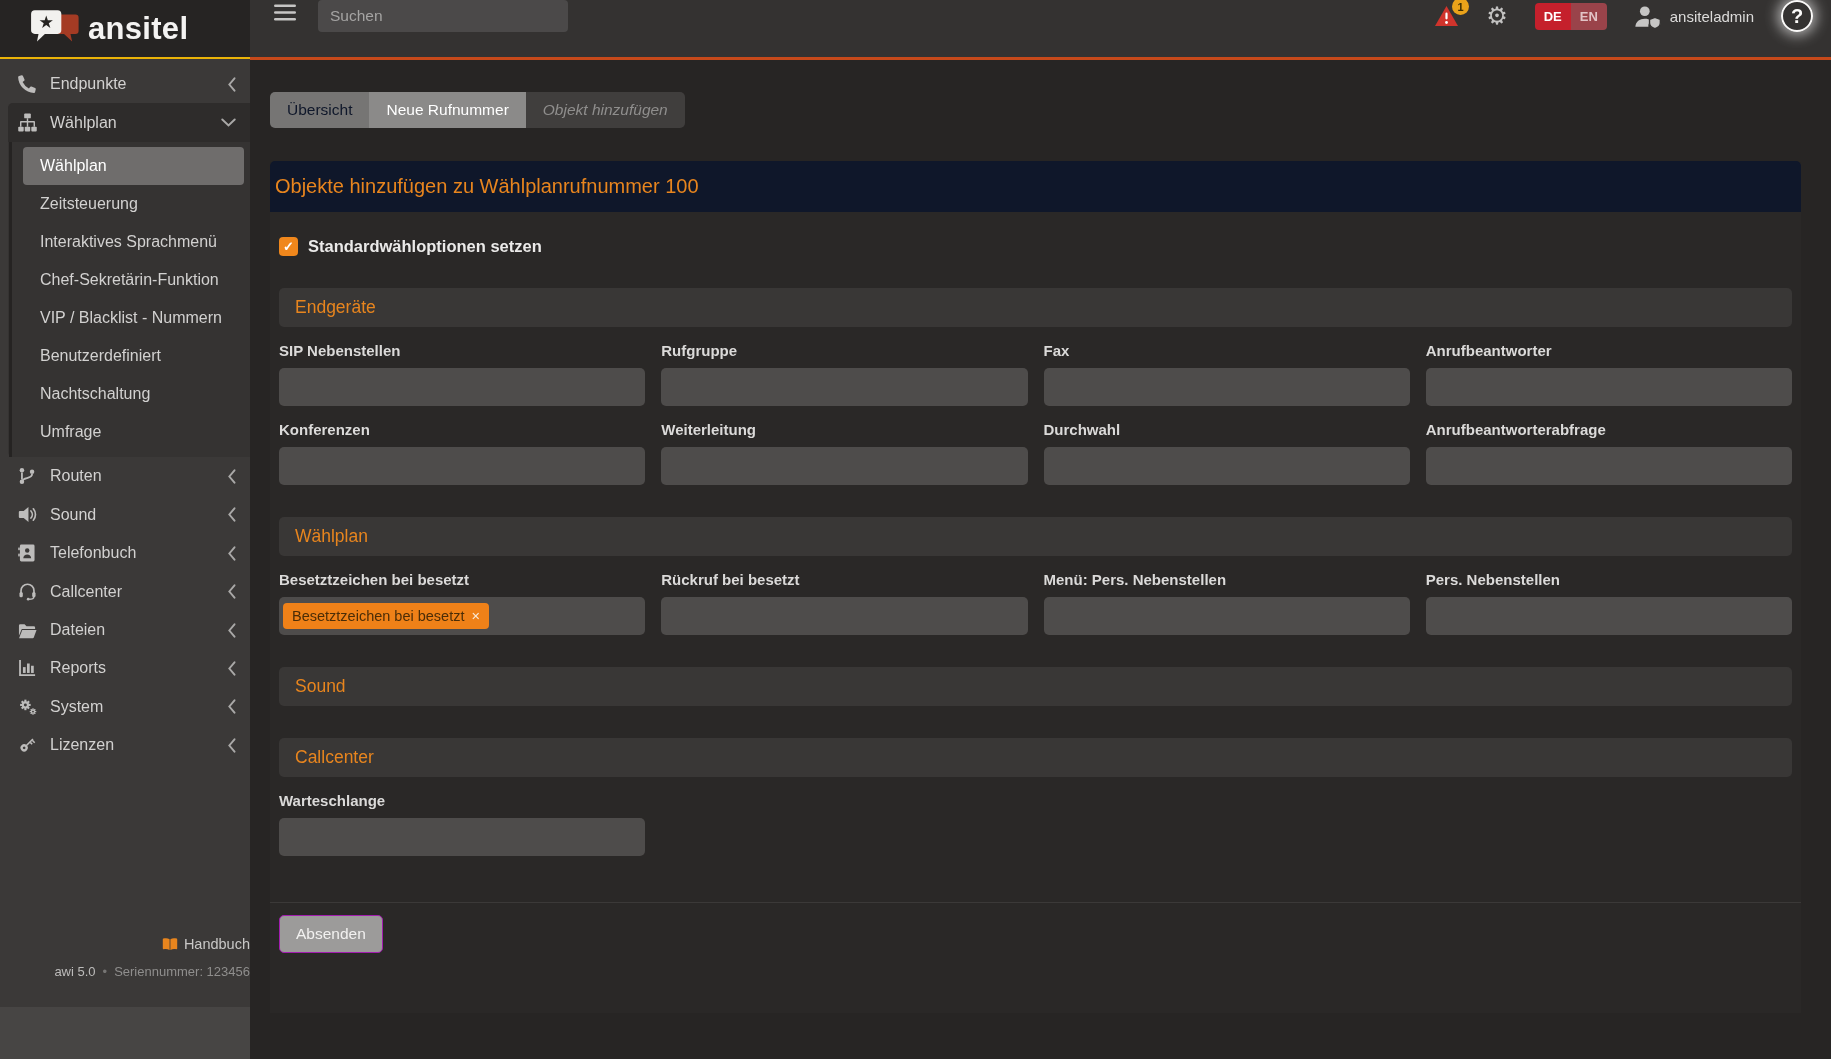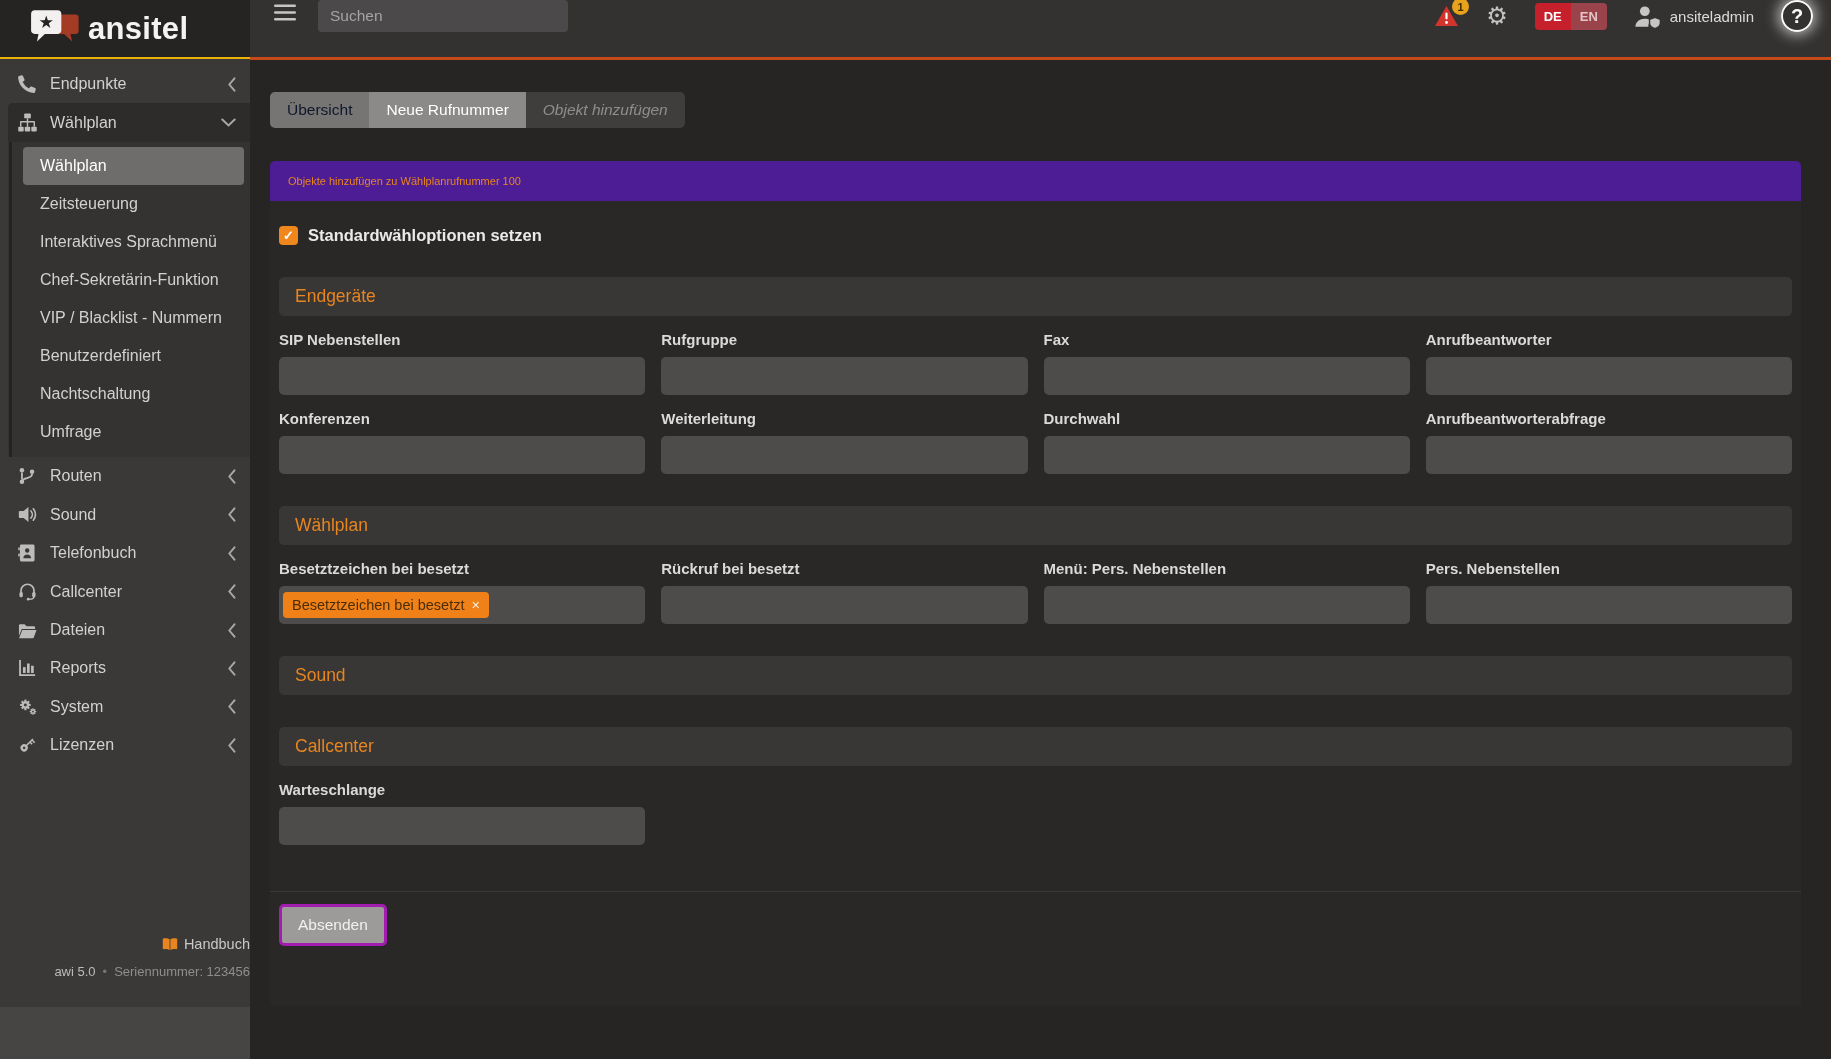--- a/index.html
+++ b/index.html
@@ -53,37 +53,37 @@
   .version { margin-top:9px; font-size:13px; color:#8f8e8d; }
   .version .v { color:#bdbcbb; }
   .version .sep { margin:0 7px; color:#767574; }
   
   .content { flex:1; border-top:3px solid var(--line); padding:0 30px 0 20px; overflow:hidden; }
   .tabs { margin-top:32px; display:inline-flex; border-radius:5px; overflow:hidden; }
   .tab { border:none; font-family:inherit; font-size:15.5px; padding:9px 17px; background:#767574; color:#0f172a; cursor:pointer; }
   .tab.highlighted { background:#8b8a89; color:#fff; }
   .tab.current { background:#403e3d; color:#8f8e8d; cursor:default;font-style:italic; }
   .panel { margin-top:33px; background:#2a2827; border-radius:5px 5px 0 0; }
-  .panel-header { background:#4c1d95; color:var(--accent); font-size:11px; padding:14px 18px; border-radius:5px 5px 0 0; }
+  .panel-header { background:#0f172a; color:var(--accent); font-size:20px; padding:14px 5px; border-radius:5px 5px 0 0; }
   .panel-body { padding:8px 9px 46px 9px; }
   .checkbox-row { display:flex; align-items:center; gap:10px; margin-top:17px; cursor:pointer; width:max-content; }
   .checkbox { width:19px; height:19px; border-radius:4px; background:var(--checkbox); color:#fff;
     font-size:13px; font-weight:bold; display:flex; align-items:center; justify-content:center; flex:none; }
   .cb-label { font-weight:bold; font-size:16.5px; color:#ebeae9; }
   .section-bar { margin-top:32px; background:#393736; border-radius:5px; padding:9px 16px; color:var(--accent); font-size:17.5px; }
   .fgrid { display:grid; grid-template-columns:repeat(4,1fr); column-gap:16px; }
   .flabel { margin:15px 0 9px; font-weight:bold; font-size:15px; color:#dbdad9; }
   .finput, input.finput { width:100%; height:38px; background:#4e4c4b; border:none; border-radius:5px;
     display:flex; align-items:center; padding:0 8px; color:#ddd; font-size:15px; font-family:inherit; }
   .finput.tagbox { padding:0 4px; }
   .tag { background:var(--tag); border-radius:4px; padding:5px 9px; font-size:14.5px; color:#4b2d07;
     display:inline-flex; gap:7px; align-items:center; white-space:nowrap; }
   .tag .rm { color:#f8ecdc; cursor:pointer; }
   .panel-footer { border-top:1px solid #3b3938; padding:12px 9px 60px 9px; }
-  .submit { background:#9c9b9a; border:3px solid #a21caf; border-radius:5px; color:#f2f1f0;
+  .submit { background:#9c9b9a; border:1px solid #a21caf; border-radius:5px; color:#f2f1f0;
     font-size:15.5px; font-family:inherit; padding:9px 16px; cursor:pointer; }
   svg { display:block; }
 </style>
 </head>
 <body>
 
 <div class="app">
 
   <header class="topbar">
     <div class="brand">

